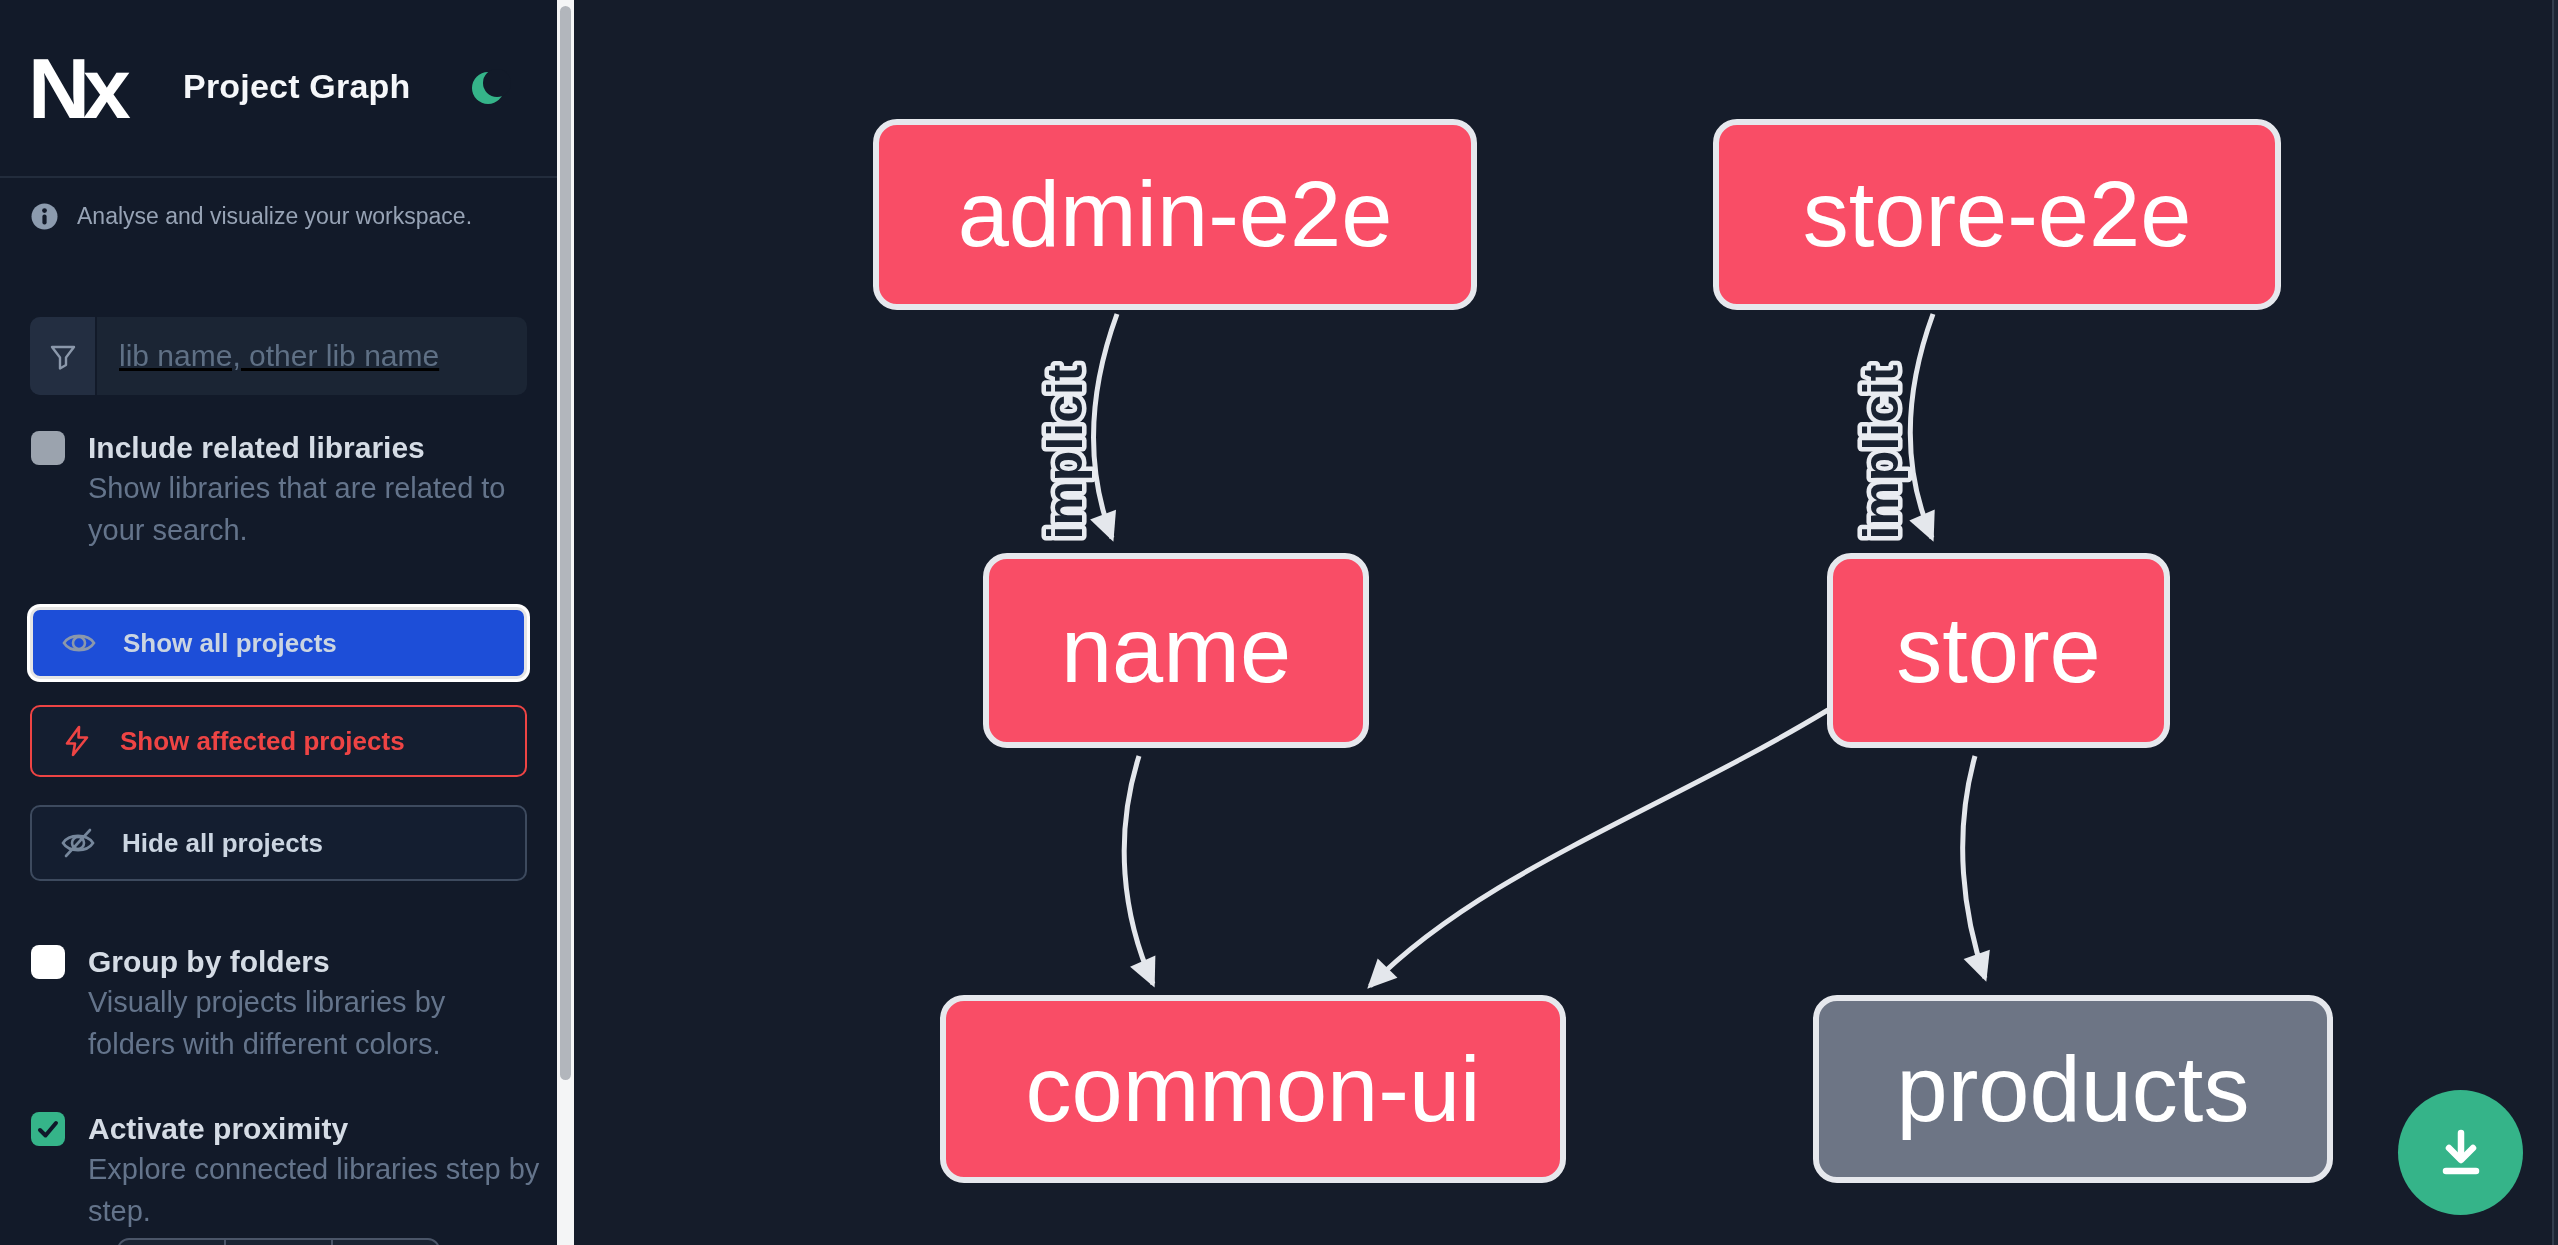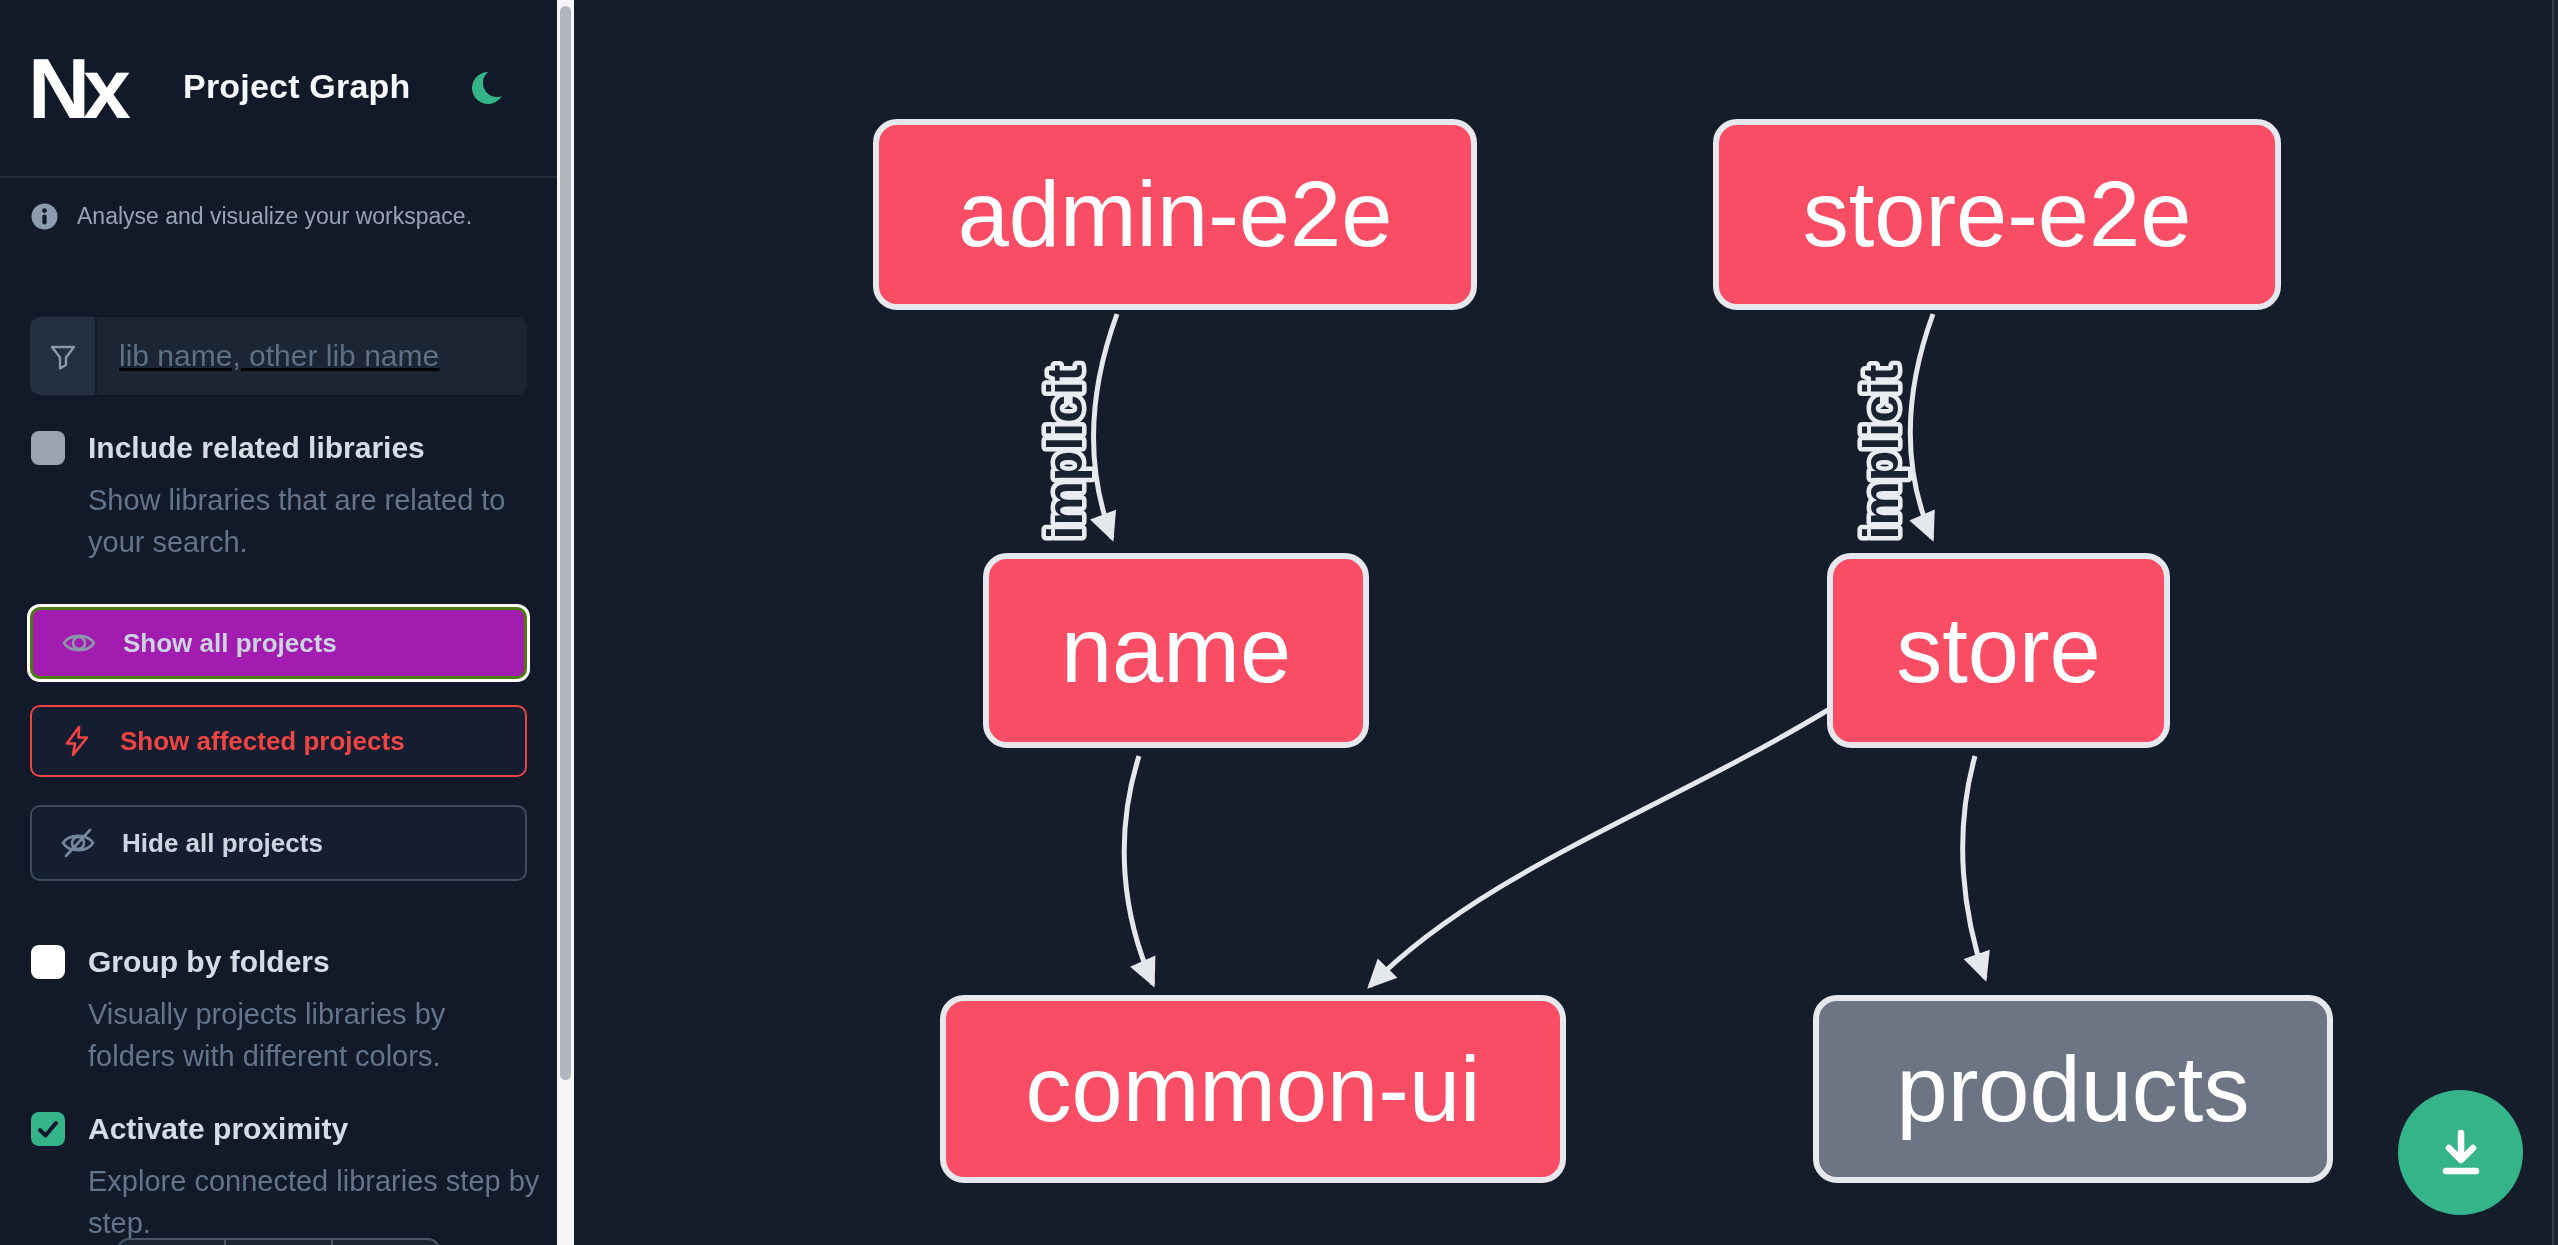--- a/index.html
+++ b/index.html
@@ -31,28 +31,28 @@
   .search-box input::placeholder { color:#5f7085; }
 
   .opt { position:absolute; left:31px; width:500px; }
   .opt .row { display:flex; align-items:center; gap:23px; }
   .cbx { width:34px; height:34px; border-radius:8px; flex:none; display:flex;
     align-items:center; justify-content:center; }
   .cbx.gray { background:#9ba3ae; }
   .cbx.white { background:#ffffff; }
   .cbx.green { background:#35b489; }
   .opt-label { font-size:30px; font-weight:700; color:#d5dce5; }
-  .opt-desc { margin-top:14px; margin-left:57px; font-size:29px; line-height:1.45;
+  .opt-desc { margin-top:2px; margin-left:57px; font-size:29px; line-height:1.45;
     color:#64748b; }
 
   .sb-btn { position:absolute; left:30px; width:497px; height:72px; border-radius:10px;
     background:#141e30; display:flex; align-items:center; gap:26px; padding:0 28px;
     font-size:26px; font-weight:600; color:#cbd5e1; border:2px solid #3d4a5e; cursor:pointer;
     font-family:"Liberation Sans",sans-serif; }
-  .sb-btn.focused { border:3px solid #4d7c0f; box-shadow:0 0 0 3px #ffffff; background:#a21caf; }
+  .sb-btn.focused { border:3px solid #e5e5e5; box-shadow:0 0 0 3px #ffffff; background:#1d4ed8; }
   .sb-btn.danger { border:2px solid #ee4444; color:#ee4444; }
 
   .stepper { position:absolute; left:117px; top:1238px; width:323px; height:34px;
     background:#1a2433; border:2px solid #4a5568; border-radius:12px 12px 0 0; display:flex; }
   .stepper .seg { flex:1; border-right:2px solid #4a5568; }
   .stepper .seg:last-child { border-right:none; }
 
   
   .sb-scroll { position:absolute; left:557px; top:0; width:17px; height:1245px; background:#f4f5f6; }
   .sb-thumb { position:absolute; left:3px; top:6px; width:11px; height:1074px;

